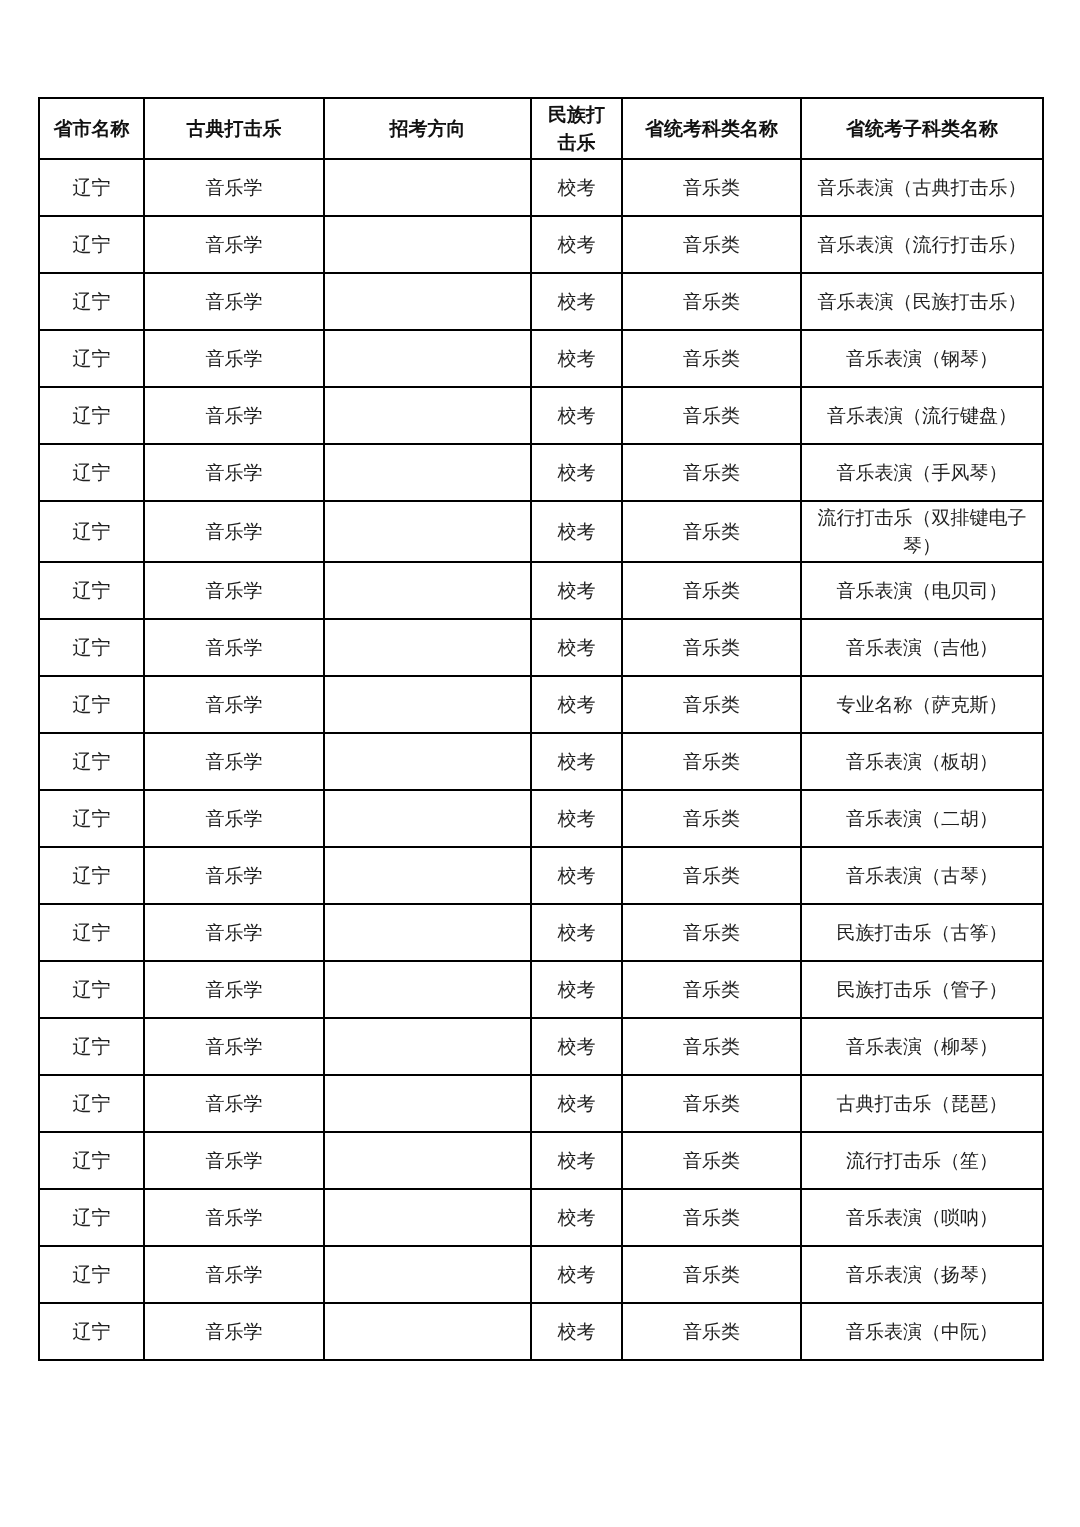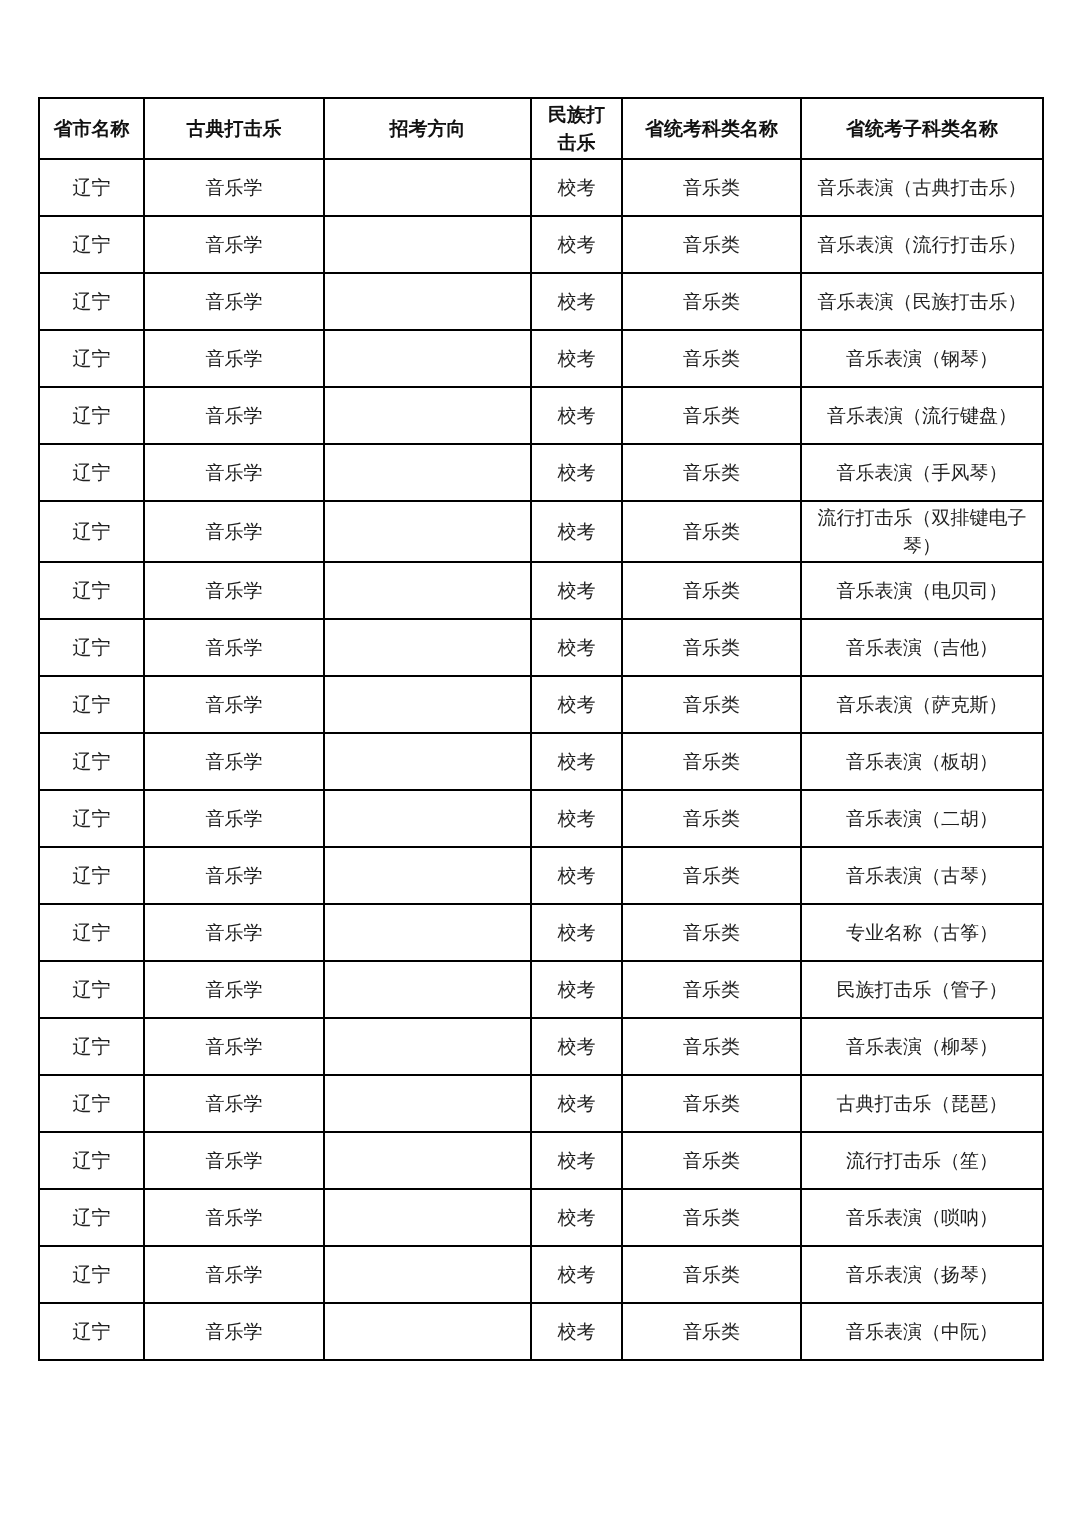--- a/index.html
+++ b/index.html
@@ -146,21 +146,21 @@
           <td>校考</td>
           <td>音乐类</td>
           <td>音乐表演（吉他）</td>
         </tr>
         <tr>
           <td>辽宁</td>
           <td>音乐学</td>
           <td></td>
           <td>校考</td>
           <td>音乐类</td>
-          <td>音乐表演（萨克斯）</td>
+          <td>专业名称（萨克斯）</td>
         </tr>
         <tr>
           <td>辽宁</td>
           <td>音乐学</td>
           <td></td>
           <td>校考</td>
           <td>音乐类</td>
           <td>音乐表演（板胡）</td>
         </tr>
         <tr>
@@ -178,21 +178,21 @@
           <td>校考</td>
           <td>音乐类</td>
           <td>音乐表演（古琴）</td>
         </tr>
         <tr>
           <td>辽宁</td>
           <td>音乐学</td>
           <td></td>
           <td>校考</td>
           <td>音乐类</td>
-          <td>专业名称（古筝）</td>
+          <td>民族打击乐（古筝）</td>
         </tr>
         <tr>
           <td>辽宁</td>
           <td>音乐学</td>
           <td></td>
           <td>校考</td>
           <td>音乐类</td>
           <td>民族打击乐（管子）</td>
         </tr>
         <tr>

